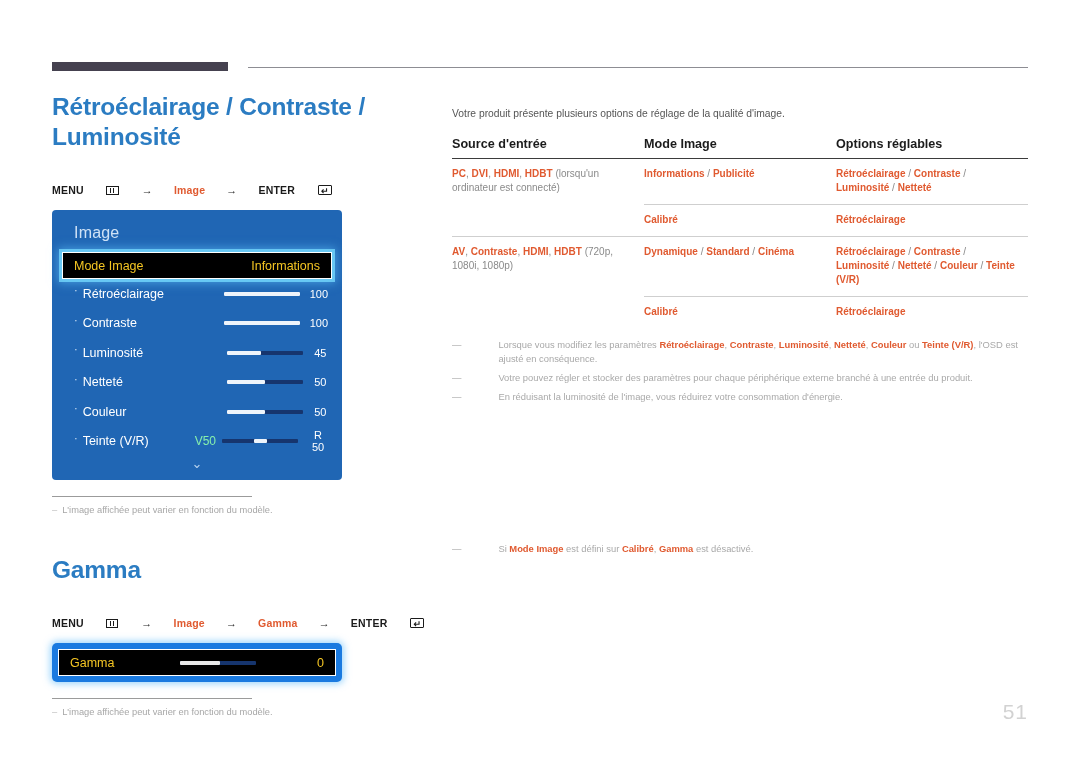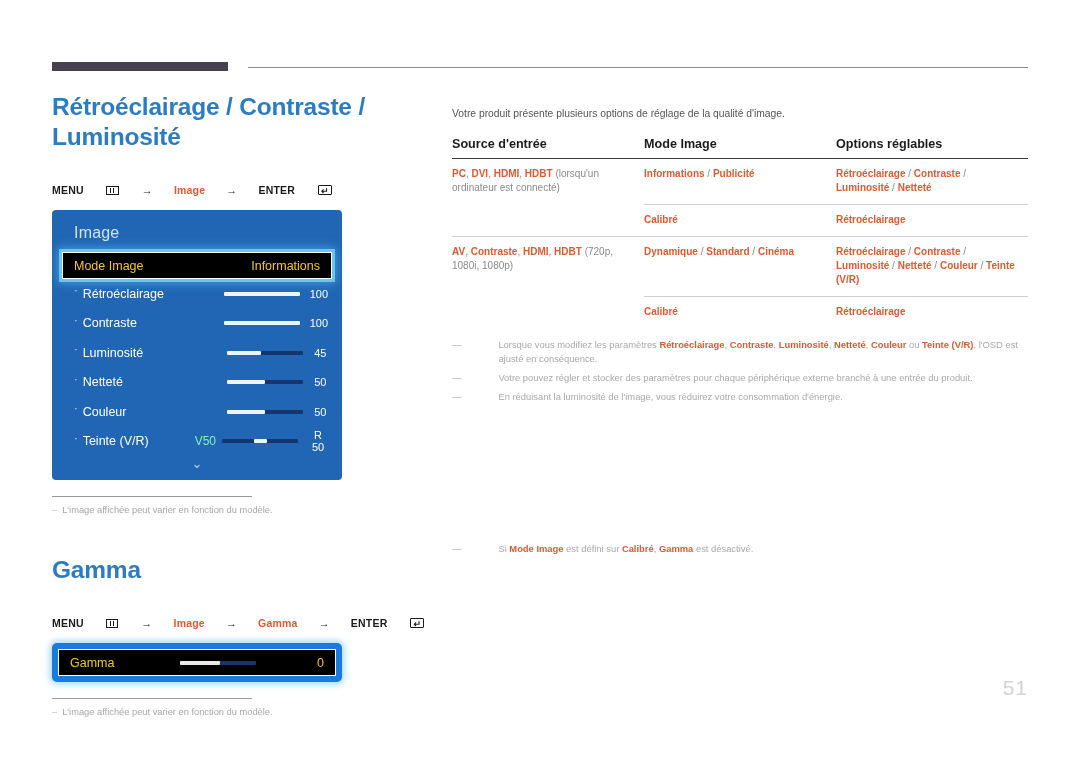--- a/index.html
+++ b/index.html
@@ -362,21 +362,21 @@
     font-size: 10.3px;
     color: #555555;
     line-height: 15px;
     margin-bottom: 5px;
   }
 
   
   .page-num {
     position: absolute;
     right: 52px;
-    top: 676px;
+    top: 700px;
     font-size: 21px;
     color: #d2d2d2;
     letter-spacing: 1px;
   }
 </style>
 </head>
 <body>
 
 <div class="top-rule-wrap">
   <div class="top-rule-block"></div>

